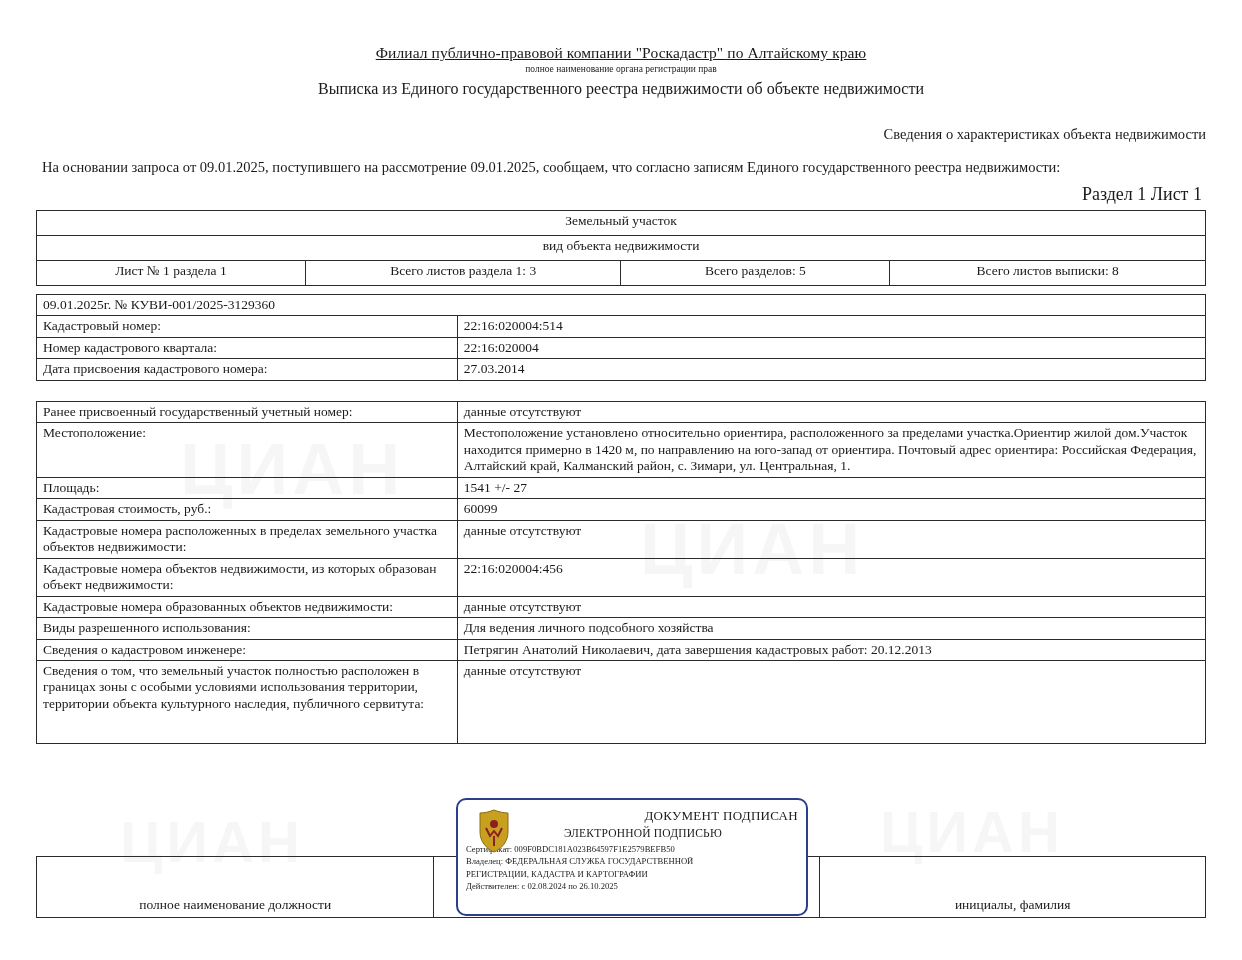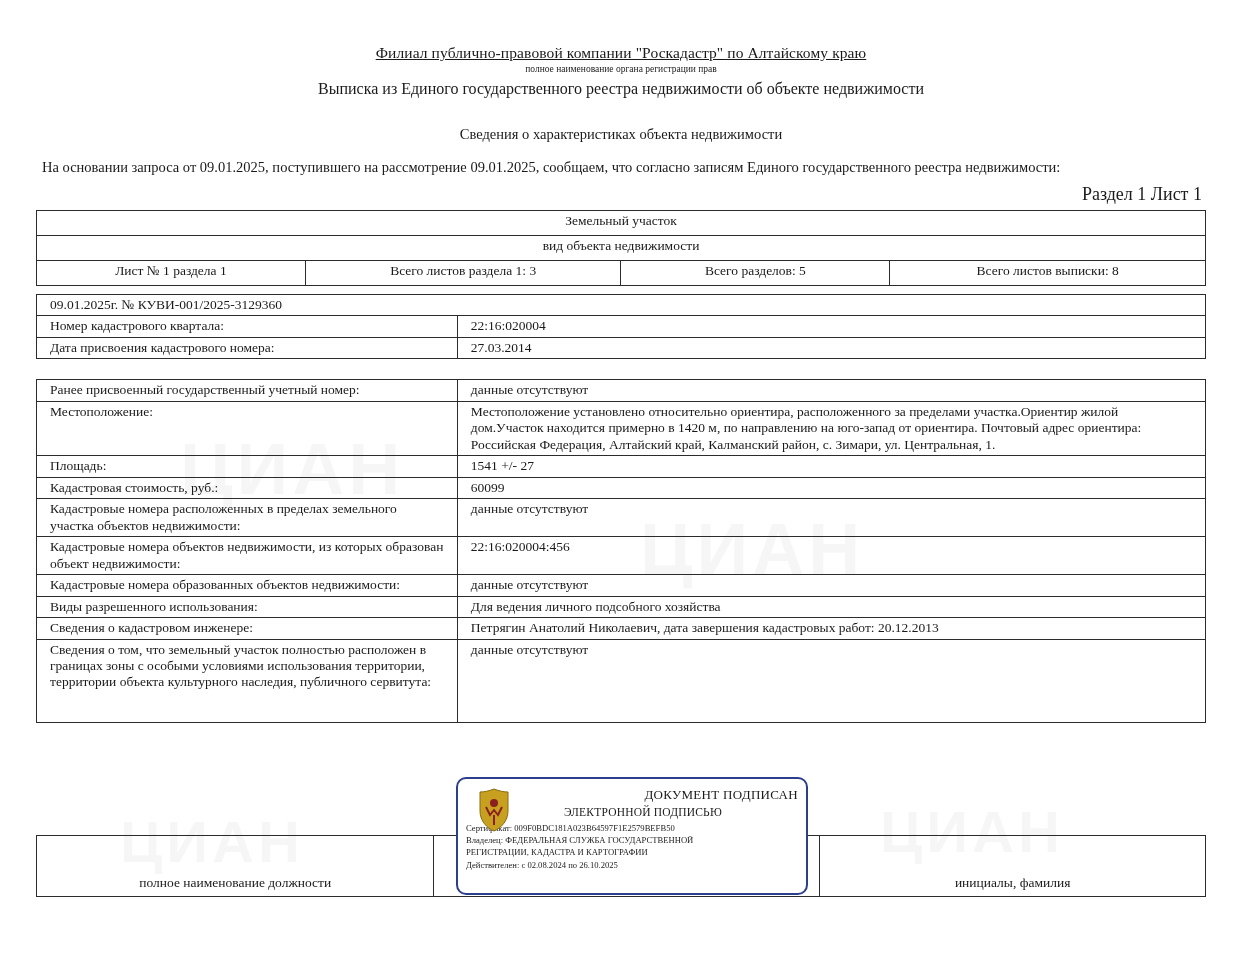--- a/index.html
+++ b/index.html
@@ -35,21 +35,21 @@
     text-align: center;
     font-size: 9.5px;
     margin: 0 0 6px 0;
   }
   .doc-title {
     text-align: center;
     font-size: 16px;
     margin: 0 0 28px 0;
   }
   .section-title {
-    text-align: center;
+    text-align: right;
     font-size: 14.5px;
     margin: 0 0 16px 0;
   }
   .basis {
     font-size: 14.5px;
     text-align: left;
     margin: 0 0 8px 0;
     padding-left: 6px;
   }
   .razdel {
@@ -60,21 +60,21 @@
   }
 
   
   table {
     border-collapse: collapse;
     width: 100%;
     font-size: 13.5px;
   }
   td {
     border: 1px solid #2b2b2b;
-    padding: 2px 13px;
+    padding: 2px 6px;
     vertical-align: top;
     line-height: 1.22;
   }
   .c { text-align: center; }
   .tbl-top td { height: 20px; }
   .spacer8 { height: 8px; }
   .spacer14 { height: 14px; }
   .spacer20 { height: 20px; }
 
   .tbl-info td.label { width: 36%; }
@@ -202,20 +202,24 @@
       </tr>
     </tbody>
       </table>
 
     <div class="spacer8"></div>
 
     <table class="tbl-meta">
       <tbody>
           <tr>
         <td colspan="2">09.01.2025г. № КУВИ-001/2025-3129360</td>
+      </tr>
+      <tr>
+        <td class="label">Кадастровый номер:</td>
+        <td>22:16:020004:514</td>
       </tr>
       <tr>
         <td class="label">Номер кадастрового квартала:</td>
         <td>22:16:020004</td>
       </tr>
       <tr>
         <td class="label">Дата присвоения кадастрового номера:</td>
         <td>27.03.2014</td>
       </tr>
     </tbody>

